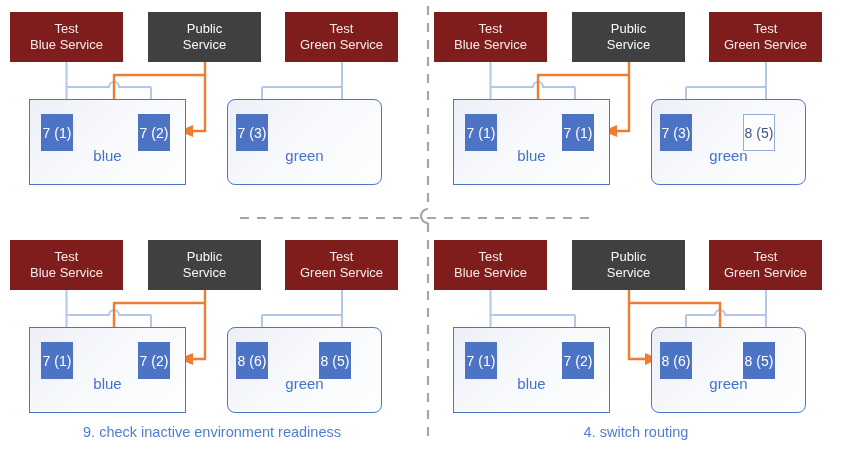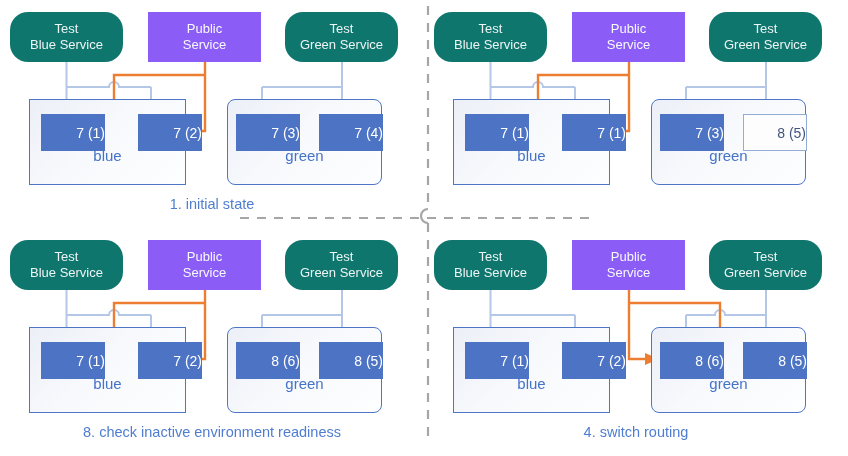--- a/index.html
+++ b/index.html
@@ -8,34 +8,34 @@
     font-family:"Liberation Sans", sans-serif;
   }
   .panel{position:absolute;width:424px;height:228px;}
   .p1{left:0;top:0}.p2{left:424px;top:0}.p3{left:0;top:228px}.p4{left:424px;top:228px}
   .conn{position:absolute;left:0;top:0;width:424px;height:228px;}
   .svc{
     position:absolute;top:12px;width:113px;height:50px;
     display:flex;flex-direction:column;justify-content:center;align-items:center;
     text-align:center;font-size:13px;line-height:16px;
   }
-  .svc.light{background:#0f766e;color:rgba(255,255,255,0.92);border-radius:18px;}
-  .svc.mid{background:#8b5cf6;color:#f7fafd;}
+  .svc.light{background:#7f1d1d;color:rgba(255,255,255,0.92);}
+  .svc.mid{background:#404040;color:#f7fafd;}
   .svc.s1{left:10px}.svc.s2{left:148px}.svc.s3{left:285px}
   .env{
     position:absolute;top:99px;height:86px;box-sizing:border-box;
     border:1.6px solid #4d77c6;
     background:linear-gradient(135deg,#eceff7 0%,#f7f9fc 45%,#fdfeff 100%);
   }
   .env.blue{left:29px;width:157px;}
   .env.green{left:227px;width:155px;border-radius:8px;}
   .pod{
-    position:absolute;top:14px;width:64px;height:37px;box-sizing:border-box;
+    position:absolute;top:14px;width:32px;height:37px;box-sizing:border-box;
     background:#4d74c4;color:#ffffff;
-    display:flex;align-items:center;justify-content:flex-end;font-size:14px;
+    display:flex;align-items:center;justify-content:center;font-size:14px;
   }
   .pod.ghost{background:#fdfdfe;border:1.5px solid #94add8;color:#42557c;}
   .env.blue .pod.k1{left:11px}.env.blue .pod.k2{left:108px}
   .env.green .pod.k1{left:8px}.env.green .pod.k2{left:91px}
   .env-label{
     position:absolute;bottom:20px;left:0;width:100%;text-align:center;
     color:#4573c8;font-size:15px;
   }
   .caption{
     position:absolute;top:196px;left:0;width:100%;text-align:center;
@@ -111,26 +111,22 @@
       </div>
     <div class="pod k2">
         <span>7 (2)</span>
       </div>
     <div class="env-label">blue</div>
   </div>
   <div class="env green">
     <div class="pod k1">
         <span>7 (3)</span>
       </div>
-    <div class="pod k2">
-        <span>7 (4)</span>
-      </div>
-    <div class="env-label">green</div>
-  </div>
-  <div class="caption">1. initial state</div>
+    <div class="env-label">green</div>
+  </div>
 </div>
 
 <div class="panel p2">
   <svg class="conn" viewBox="0 0 424 228">
     <use href="#lb-left-hop"></use>
       <use href="#lb-right-plain"></use>
       <use href="#or-blue"></use>
   </svg>
   <div class="svc light s1">
     <span>Test</span>
@@ -193,21 +189,21 @@
   </div>
   <div class="env green">
     <div class="pod k1">
         <span>8 (6)</span>
       </div>
     <div class="pod k2">
         <span>8 (5)</span>
       </div>
     <div class="env-label">green</div>
   </div>
-  <div class="caption">8. check inactive environment readiness</div>
+  <div class="caption">9. check inactive environment readiness</div>
 </div>
 
 <div class="panel p4">
   <svg class="conn" viewBox="0 0 424 228">
     <use href="#lb-left-plain"></use>
       <use href="#lb-right-hop"></use>
       <use href="#or-green"></use>
   </svg>
   <div class="svc light s1">
     <span>Test</span>

